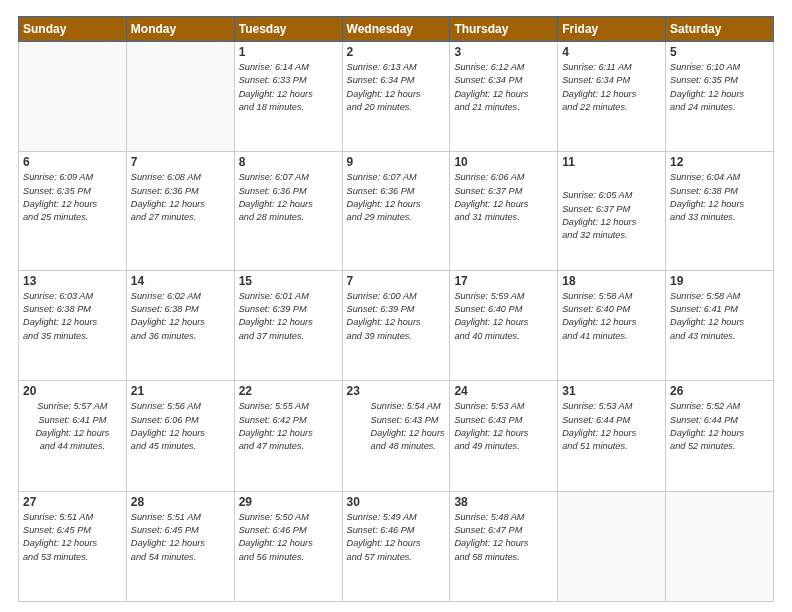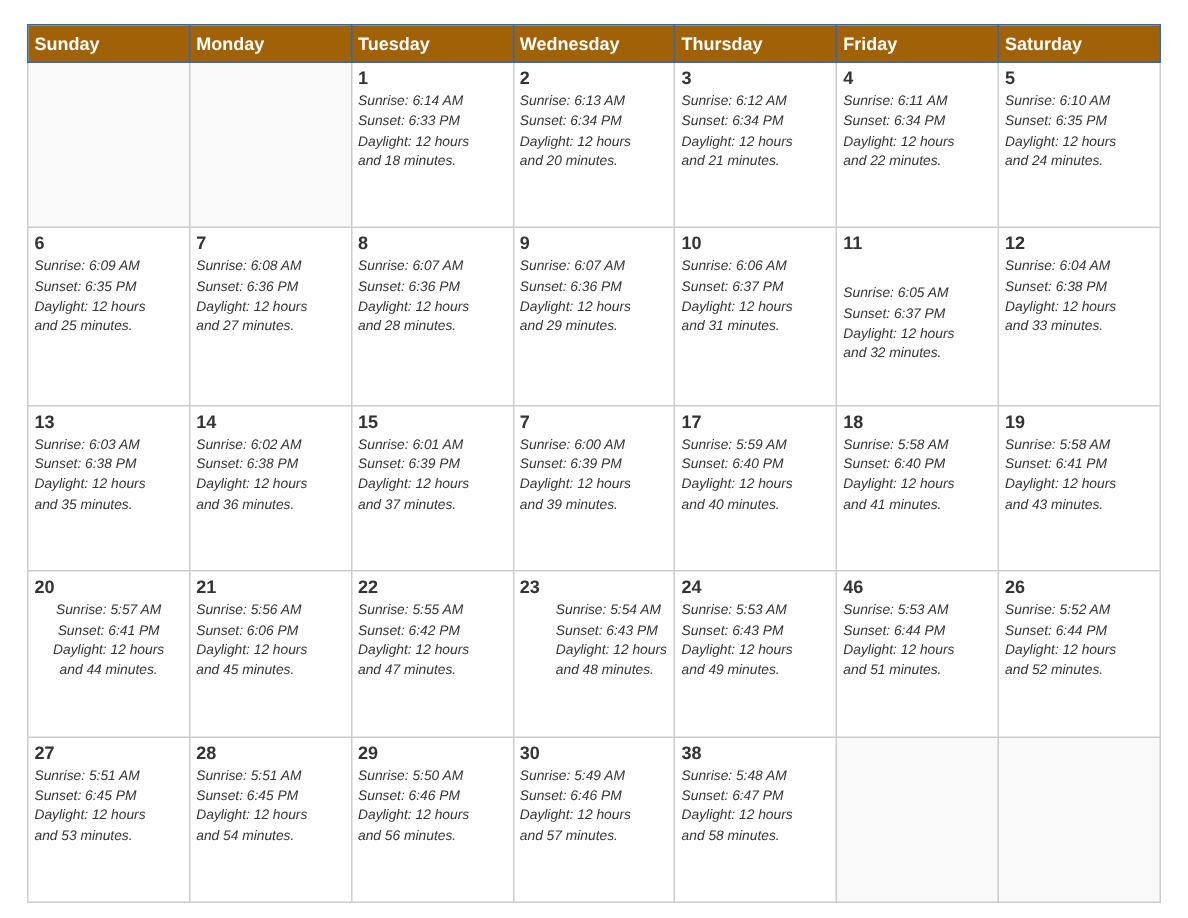--- a/index.html
+++ b/index.html
@@ -286,21 +286,21 @@
 and 48 minutes.</div>
           </td>
           <td>
             <span class="day-num">24</span>
             <div class="cell-text" style="white-space: pre-line;">Sunrise: 5:53 AM
 Sunset: 6:43 PM
 Daylight: 12 hours
 and 49 minutes.</div>
           </td>
           <td>
-            <span class="day-num">46</span>
+            <span class="day-num">31</span>
             <div class="cell-text" style="white-space: pre-line;">Sunrise: 5:53 AM
 Sunset: 6:44 PM
 Daylight: 12 hours
 and 51 minutes.</div>
           </td>
           <td>
             <span class="day-num">26</span>
             <div class="cell-text" style="white-space: pre-line;">Sunrise: 5:52 AM
 Sunset: 6:44 PM
 Daylight: 12 hours

